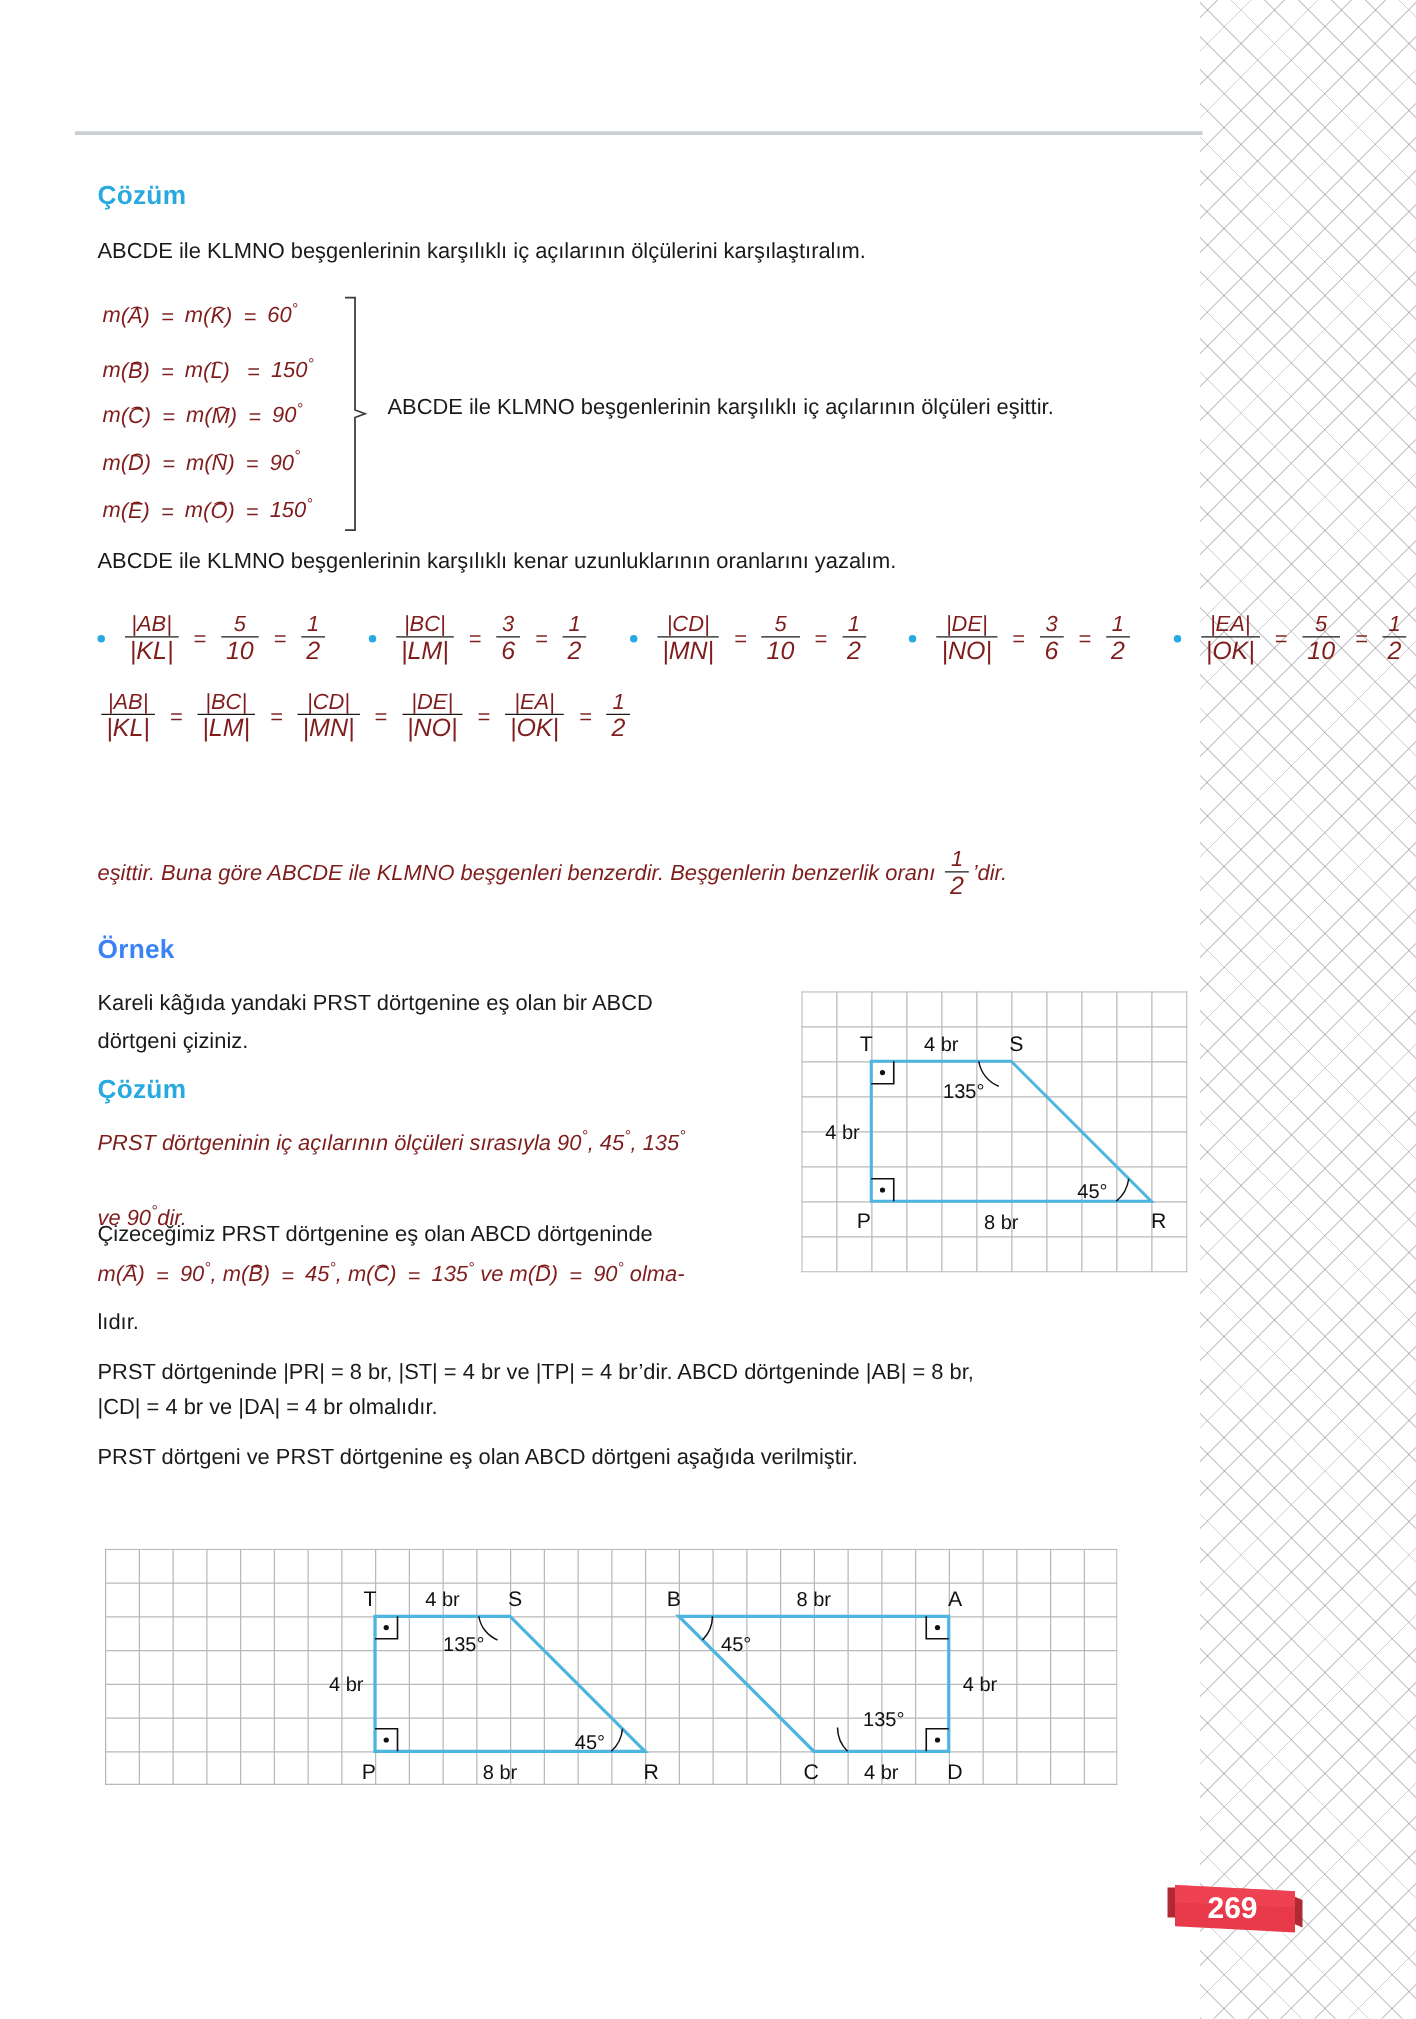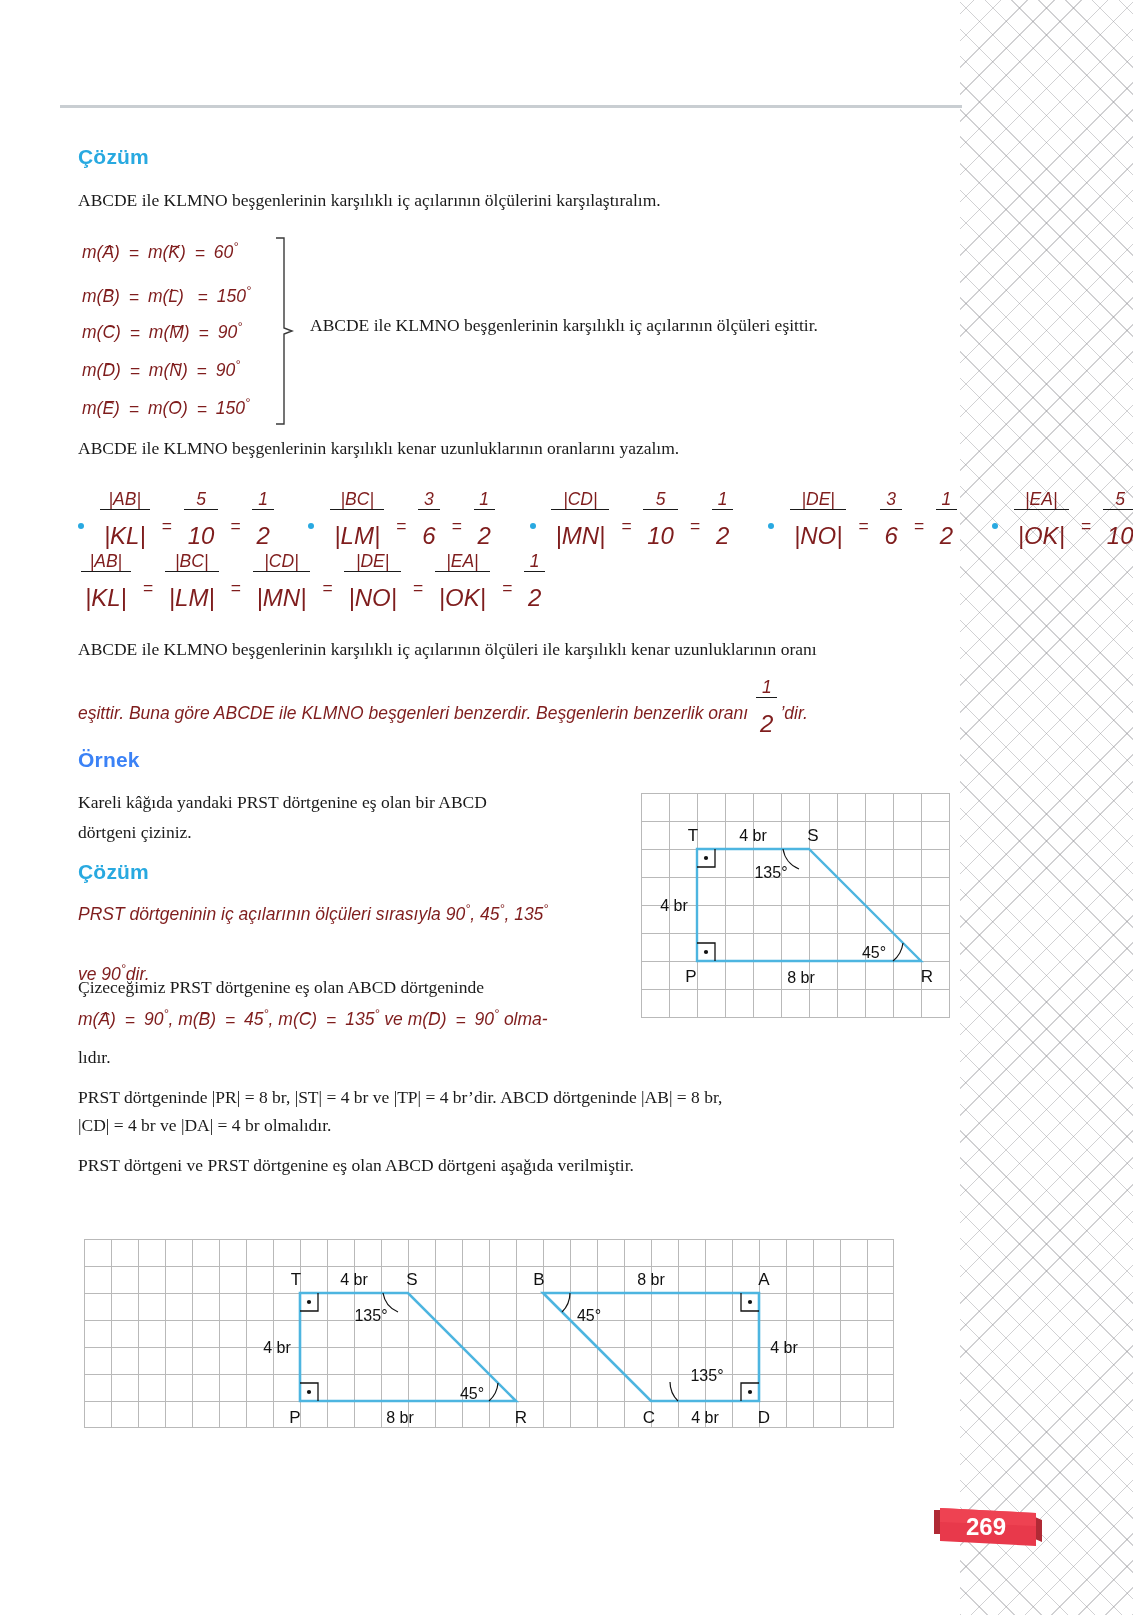--- a/index.html
+++ b/index.html
@@ -20,37 +20,37 @@
     background-image:
       repeating-linear-gradient(45deg, rgba(140,140,145,.40) 0 1px, transparent 1px 19px),
       repeating-linear-gradient(-45deg, rgba(140,140,145,.40) 0 1px, transparent 1px 19px);
   }
 
   
   .top-rule{
     position:absolute;left:60px;top:105px;width:902px;height:3px;
     background:#c9ced2;
   }
-  .para{position:absolute;font-size:17.5px;line-height:30px;color:#1a1a1a;font-family:Liberation Serif, serif;}
+  .para{position:absolute;font-size:17.5px;line-height:30px;color:#1a1a1a;}
   .head-blue{position:absolute;font-size:21px;font-weight:bold;color:#28a9e0;letter-spacing:.2px;}
   .head-red{position:absolute;font-size:21px;font-weight:bold;color:#3b82f6;letter-spacing:.2px;}
 
   
   .mline{position:absolute;font-size:17.5px;white-space:nowrap;color:#7f1d1d;font-style:italic;}
   .hatw{position:relative;display:inline-block;}
   .hatw>.cap{
     position:absolute;left:50%;top:-0.30em;transform:translateX(-50%);
     font-size:.92em;line-height:1;
   }
   .deg{font-size:.72em;vertical-align:super;}
 
   
   .frac{display:inline-block;vertical-align:middle;text-align:center;margin:0 3px;position:relative;top:-1px;}
   .frac .num{display:block;padding:0 4px;font-size:17.5px;line-height:20px;}
-  .frac .den{display:block;padding:16px 4px;font-size:24px;line-height:20px;border-top:1.6px solid #1a1a1a;}
+  .frac .den{display:block;padding:1px 4px;font-size:20px;line-height:20px;border-top:1.6px solid #1a1a1a;}
   .eqs{display:inline-block;margin:0 4px;vertical-align:middle;}
   .bullet-dot{
     display:inline-block;width:6px;height:6px;border-radius:50%;
     background:#29a9e1;vertical-align:middle;margin-right:8px;position:relative;top:-1px;
   }
 
   
   .figure{position:absolute;}
   .grid-svg{display:block;}
 
@@ -224,21 +224,20 @@
       <span class="num">|<span>EA</span>|</span>
       <span class="den">|<span>OK</span>|</span>
     </span>
     <span class="eqs">=</span>
     <span class="frac">
       <span class="num">1</span>
       <span class="den">2</span>
     </span>
   </div>
 
-  <div class="para" style="left:78px;top:634px;width:900px;">ABCDE ile KLMNO beşgenlerinin karşılıklı iç açılarının ölçüleri ile karşılıklı kenar uzunluklarının oranı</div>
 
   <div class="mline" style="left:78px;top:678px;">
     <span>eşittir. Buna göre ABCDE ile KLMNO beşgenleri benzerdir. Beşgenlerin benzerlik oranı</span>
     <span class="frac">
       <span class="num">1</span>
       <span class="den">2</span>
     </span><span>’dir.</span>
   </div>
 
   <div class="head-red" style="left:78px;top:748px;">Örnek</div>

